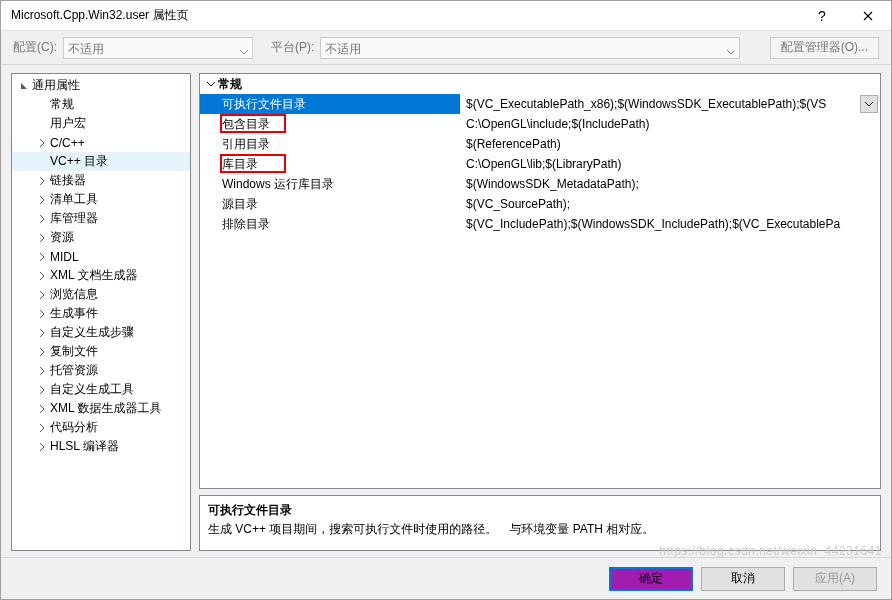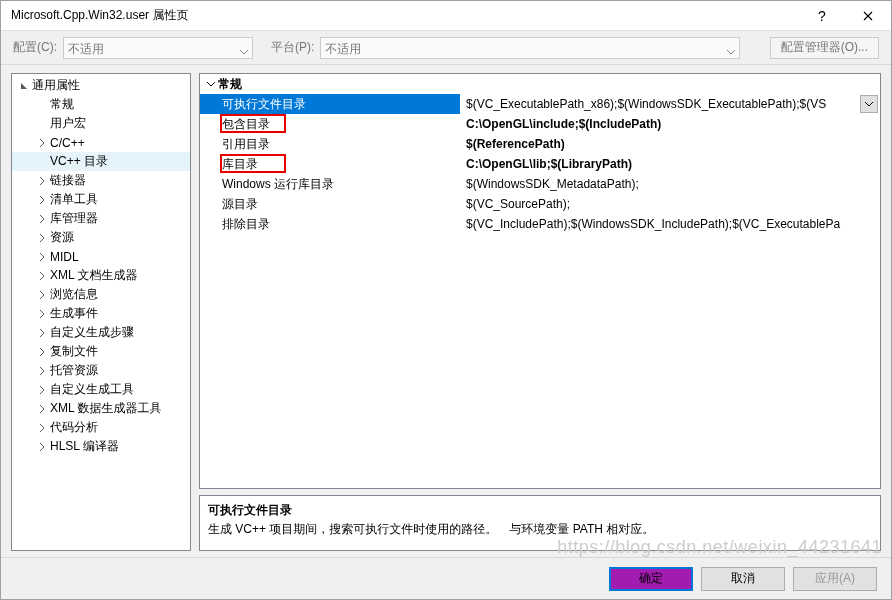--- a/index.html
+++ b/index.html
@@ -25,32 +25,32 @@
 .tree-caret svg { width: 8px; height: 8px; }
 .tree-nocaret { width: 14px; display: inline-block; }
 .right-pane { flex: 1; display: flex; flex-direction: column; gap: 6px; min-width: 0; }
 .prop-grid { flex: 1; background: #fff; border: 1px solid #828790; overflow: hidden; display: flex; flex-direction: column; }
 .grid-body { flex: 1; overflow: hidden; }
 .grid-header { display: flex; align-items: center; height: 20px; padding-left: 4px; font-weight: 600; color: #000; }
 .grid-header .caret { width: 14px; display: inline-flex; align-items: center; justify-content: center; }
 .grid-row { display: flex; height: 20px; align-items: stretch; }
 .grid-cell-name { width: 260px; padding-left: 22px; display: flex; align-items: center; color: #000; position: relative; }
 .grid-cell-val { flex: 1; padding-left: 6px; display: flex; align-items: center; color: #000; white-space: nowrap; overflow: hidden; }
-.grid-cell-val.bold { font-weight: 700; }
+.grid-cell-val.bold { font-weight: 400; }
 .grid-row.selected .grid-cell-name { background: #0078d7; color: #fff; }
 .drop-btn { width: 18px; height: 18px; background: #e1e1e1; border: 1px solid #adadad; display: flex; align-items: center; justify-content: center; margin-left: auto; margin-right: 2px; }
 .redbox { position: absolute; border: 2px solid #e80000; pointer-events: none; }
 .desc-panel { height: 56px; background: #fff; border: 1px solid #828790; padding: 6px 8px; }
 .desc-title { font-weight: 700; color: #000; margin-bottom: 2px; }
 .desc-body { color: #000; }
 .footer { height: 42px; background: #f0f0f0; display: flex; align-items: center; justify-content: flex-end; gap: 8px; padding: 0 14px; border-top: 1px solid #d8d8d8; }
 .footer-btn { width: 84px; height: 24px; border: 1px solid #adadad; background: #e1e1e1; display: flex; align-items: center; justify-content: center; color: #000; }
 .footer-btn.primary { border: 2px solid #0078d7; background: #a21caf; }
 .footer-btn.disabled { color: #999; }
-.watermark { position: absolute; right: 10px; bottom: 42px; color: #ccc; font-size: 18px; letter-spacing: 0.5px; pointer-events: none; }
+.watermark { position: absolute; right: 10px; bottom: 42px; color: #ccc; font-size: 12px; letter-spacing: 0.5px; pointer-events: none; }
 </style>
 </head>
 <body>
 
 <div class="window">
 
   <div class="titlebar">
     <span class="titlebar-title">Microsoft.Cpp.Win32.user 属性页</span>
     <div class="titlebar-btn help">?</div>
     <div class="titlebar-btn close">

